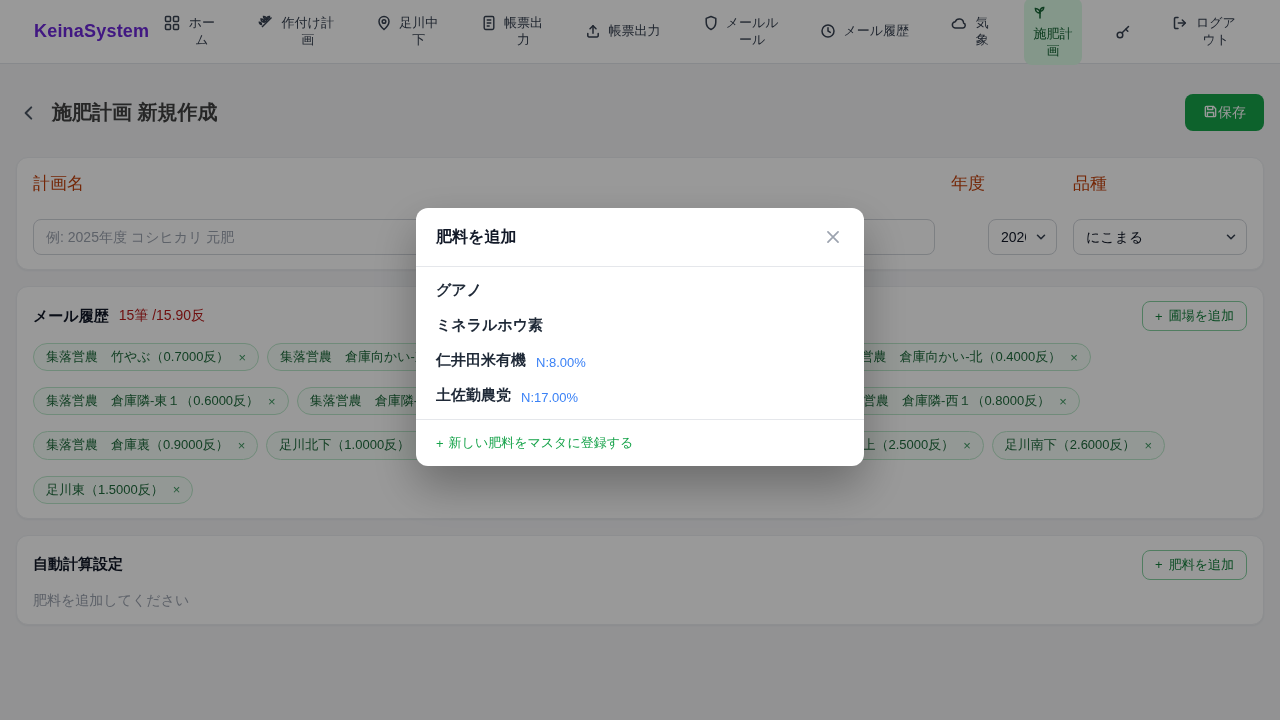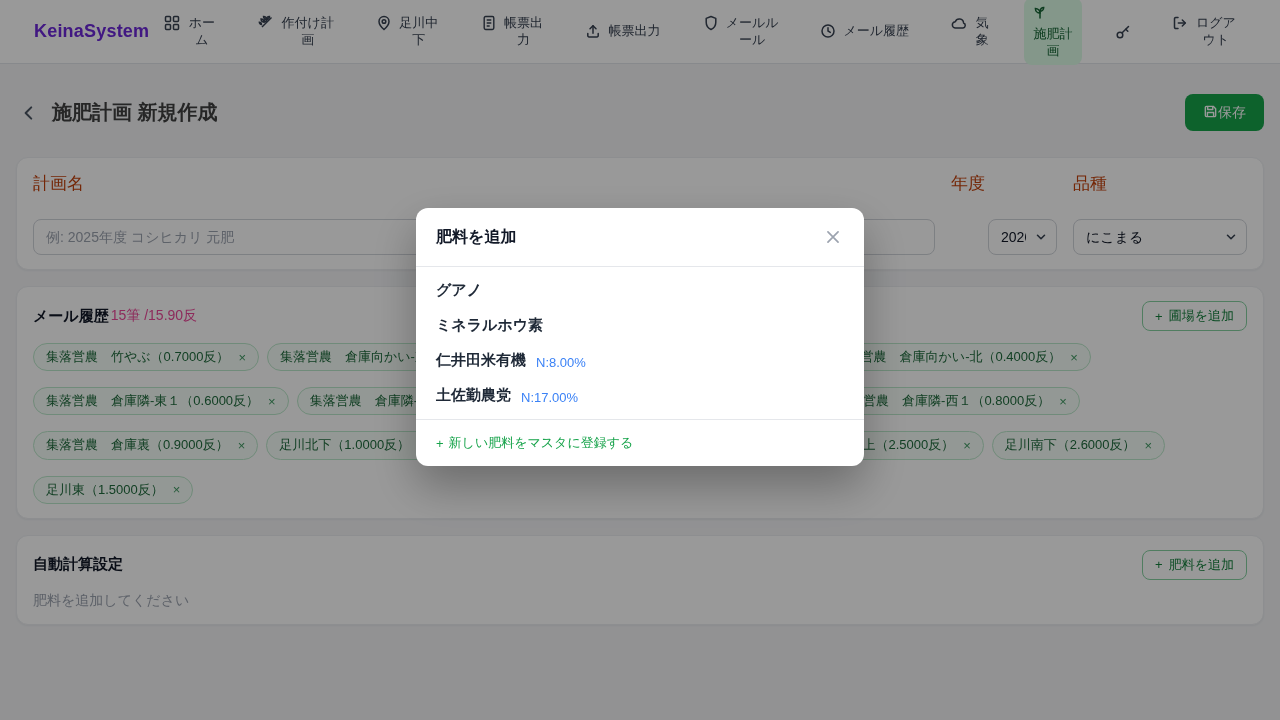--- a/index.html
+++ b/index.html
@@ -60,21 +60,21 @@
   .select-wrap select {
     appearance:none; -webkit-appearance:none; height:36px; border:1px solid #d1d5db;
     border-radius:8px; background:#fff; font-size:14px; color:#111827;
     padding:0 30px 0 12px; font-family:inherit; width:100%; cursor:pointer;
   }
   .select-wrap svg { position:absolute; right:9px; top:11px; pointer-events:none; color:#374151; }
   .w-year { width:106px;padding-left:37px; }
   .w-variety { width:174px; }
   .section-head { display:flex; align-items:center; margin-bottom:12px; }
   .section-title { font-size:15px; font-weight:bold; color:#111827; }
-  .section-sub { font-size:14px; color:#ec4899; margin-left:2px; }
+  .section-sub { font-size:14px; color:#b91c1c; margin-left:10px; }
   .outline-btn {
     margin-left:auto; background:#fff; color:#15803d; border:1px solid #86d1a1;
     border-radius:8px; height:30px; padding:0 12px; font-size:13px; cursor:pointer;
     display:flex; align-items:center; gap:6px; font-family:inherit;
   }
   .tags { display:flex; flex-wrap:wrap; gap:16px 8px; }
   .tag {
     display:inline-flex; align-items:center; background:#f6fdf8; border:1px solid #bbe8cb;
     color:#1f6b3d; border-radius:999px; font-size:13px; padding:4px 12px; line-height:1.4;
   }

